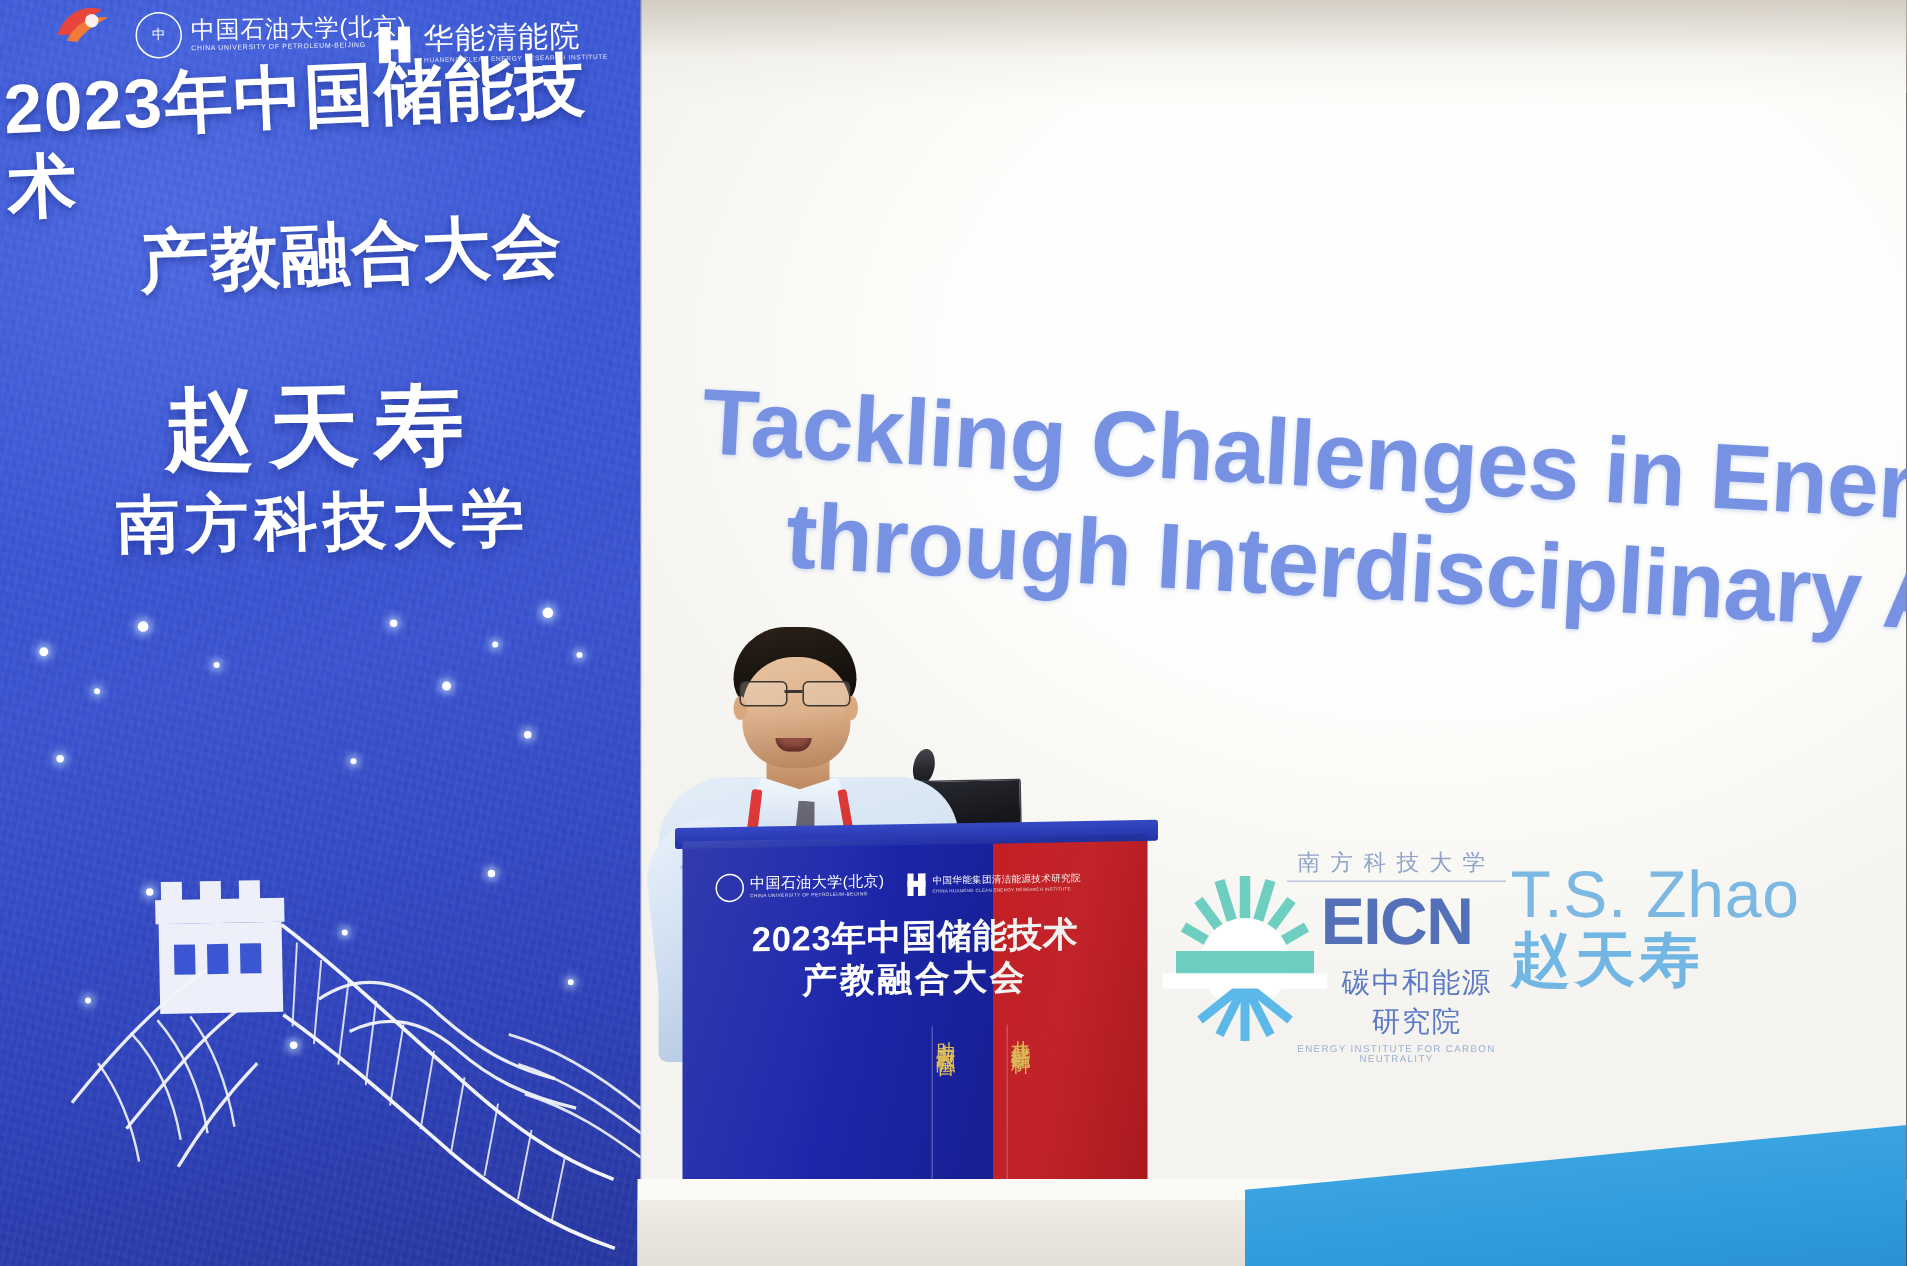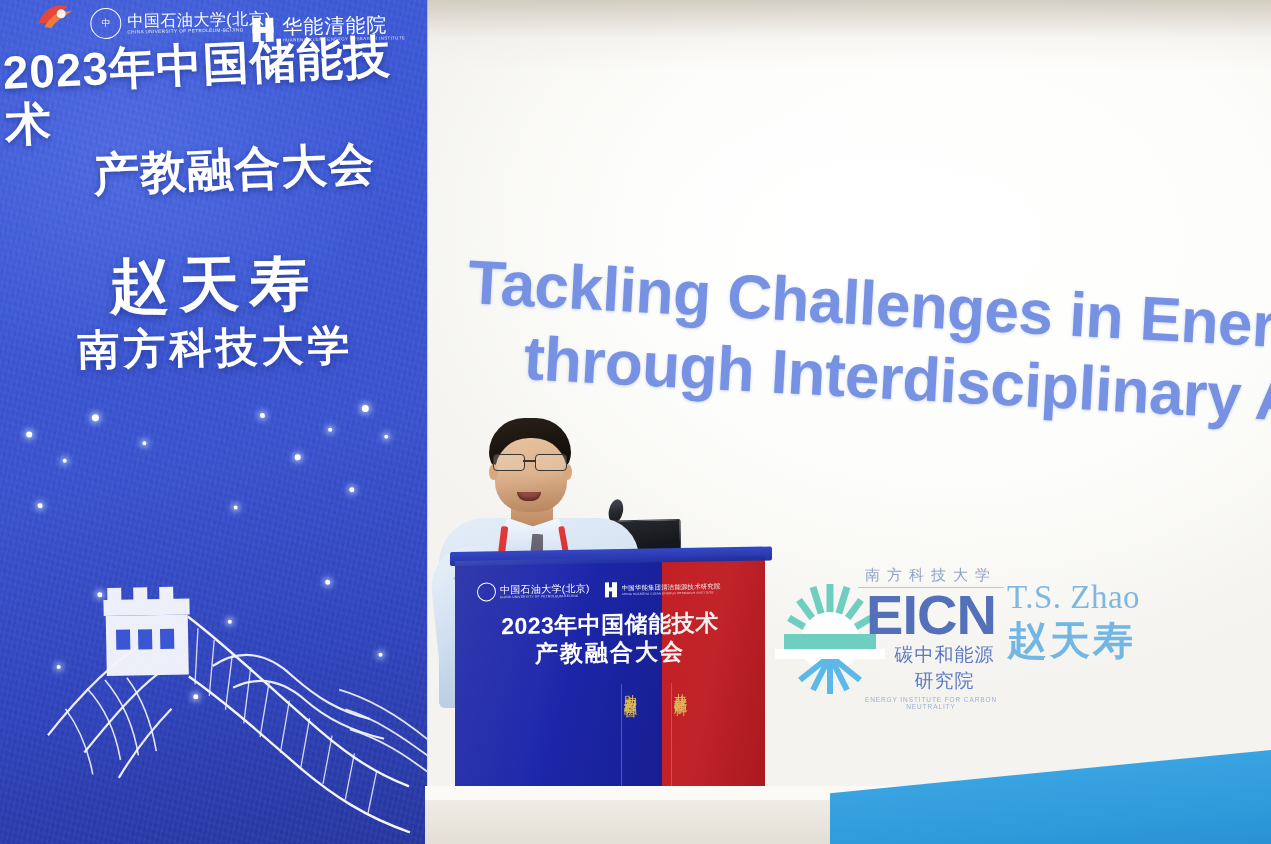--- a/index.html
+++ b/index.html
@@ -45,26 +45,26 @@
     text-shadow:0 1px 3px rgba(140,165,225,.45);white-space:nowrap;}
   .slide-title .ln1{font-size:62px;line-height:72px;}
   .slide-title .ln2{font-size:62px;line-height:74px;margin-left:60px;}
 
   
   .sun-emblem{position:absolute;left:775px;top:556px;width:110px;height:140px;}
 
   .eicn{position:absolute;left:858px;top:566px;width:146px;text-align:center;color:#5b79c4;}
   .eicn .cn-top{font-size:15px;letter-spacing:7px;color:#8fa2c9;margin-bottom:2px;}
   .eicn .rule{height:1px;background:#b9c6de;margin:2px 0 1px;}
-  .eicn .mark{font-size:56px;font-weight:700;letter-spacing:-1px;line-height:52px;color:#5470b8;}
+  .eicn .mark{font-size:44px;font-weight:700;letter-spacing:-1px;line-height:52px;color:#5470b8;}
   .eicn .cn-bot{font-size:19px;letter-spacing:1px;color:#5b79c4;margin-top:1px;margin-left:27px;}
   .eicn .en-bot{font-size:6.5px;letter-spacing:.9px;color:#9bb0d4;margin-top:2px;}
 
   .speaker-tag{position:absolute;left:1007px;top:578px;color:#7cb8e2;}
-  .speaker-tag .en{font-size:33px;letter-spacing:.5px;line-height:38px;font-family:Liberation Serif, serif;}
+  .speaker-tag .en{font-size:44px;letter-spacing:.5px;line-height:38px;}
   .speaker-tag .cn{font-size:40px;font-weight:700;letter-spacing:3px;line-height:48px;color:#72b6e4;}
 
   
   .banner{position:absolute;left:0;top:0;width:427px;height:844px;
     background:
       radial-gradient(ellipse 90% 40% at 30% 18%,rgba(92,120,235,.55) 0%,rgba(60,88,215,0) 70%),
       linear-gradient(168deg,#3d5ad6 0%,#3b57d4 28%,#3a53cf 52%,#2f43bb 78%,#26369f 100%);
     overflow:hidden;}
   .banner-noise{position:absolute;inset:0;opacity:.5;
     background-image:

